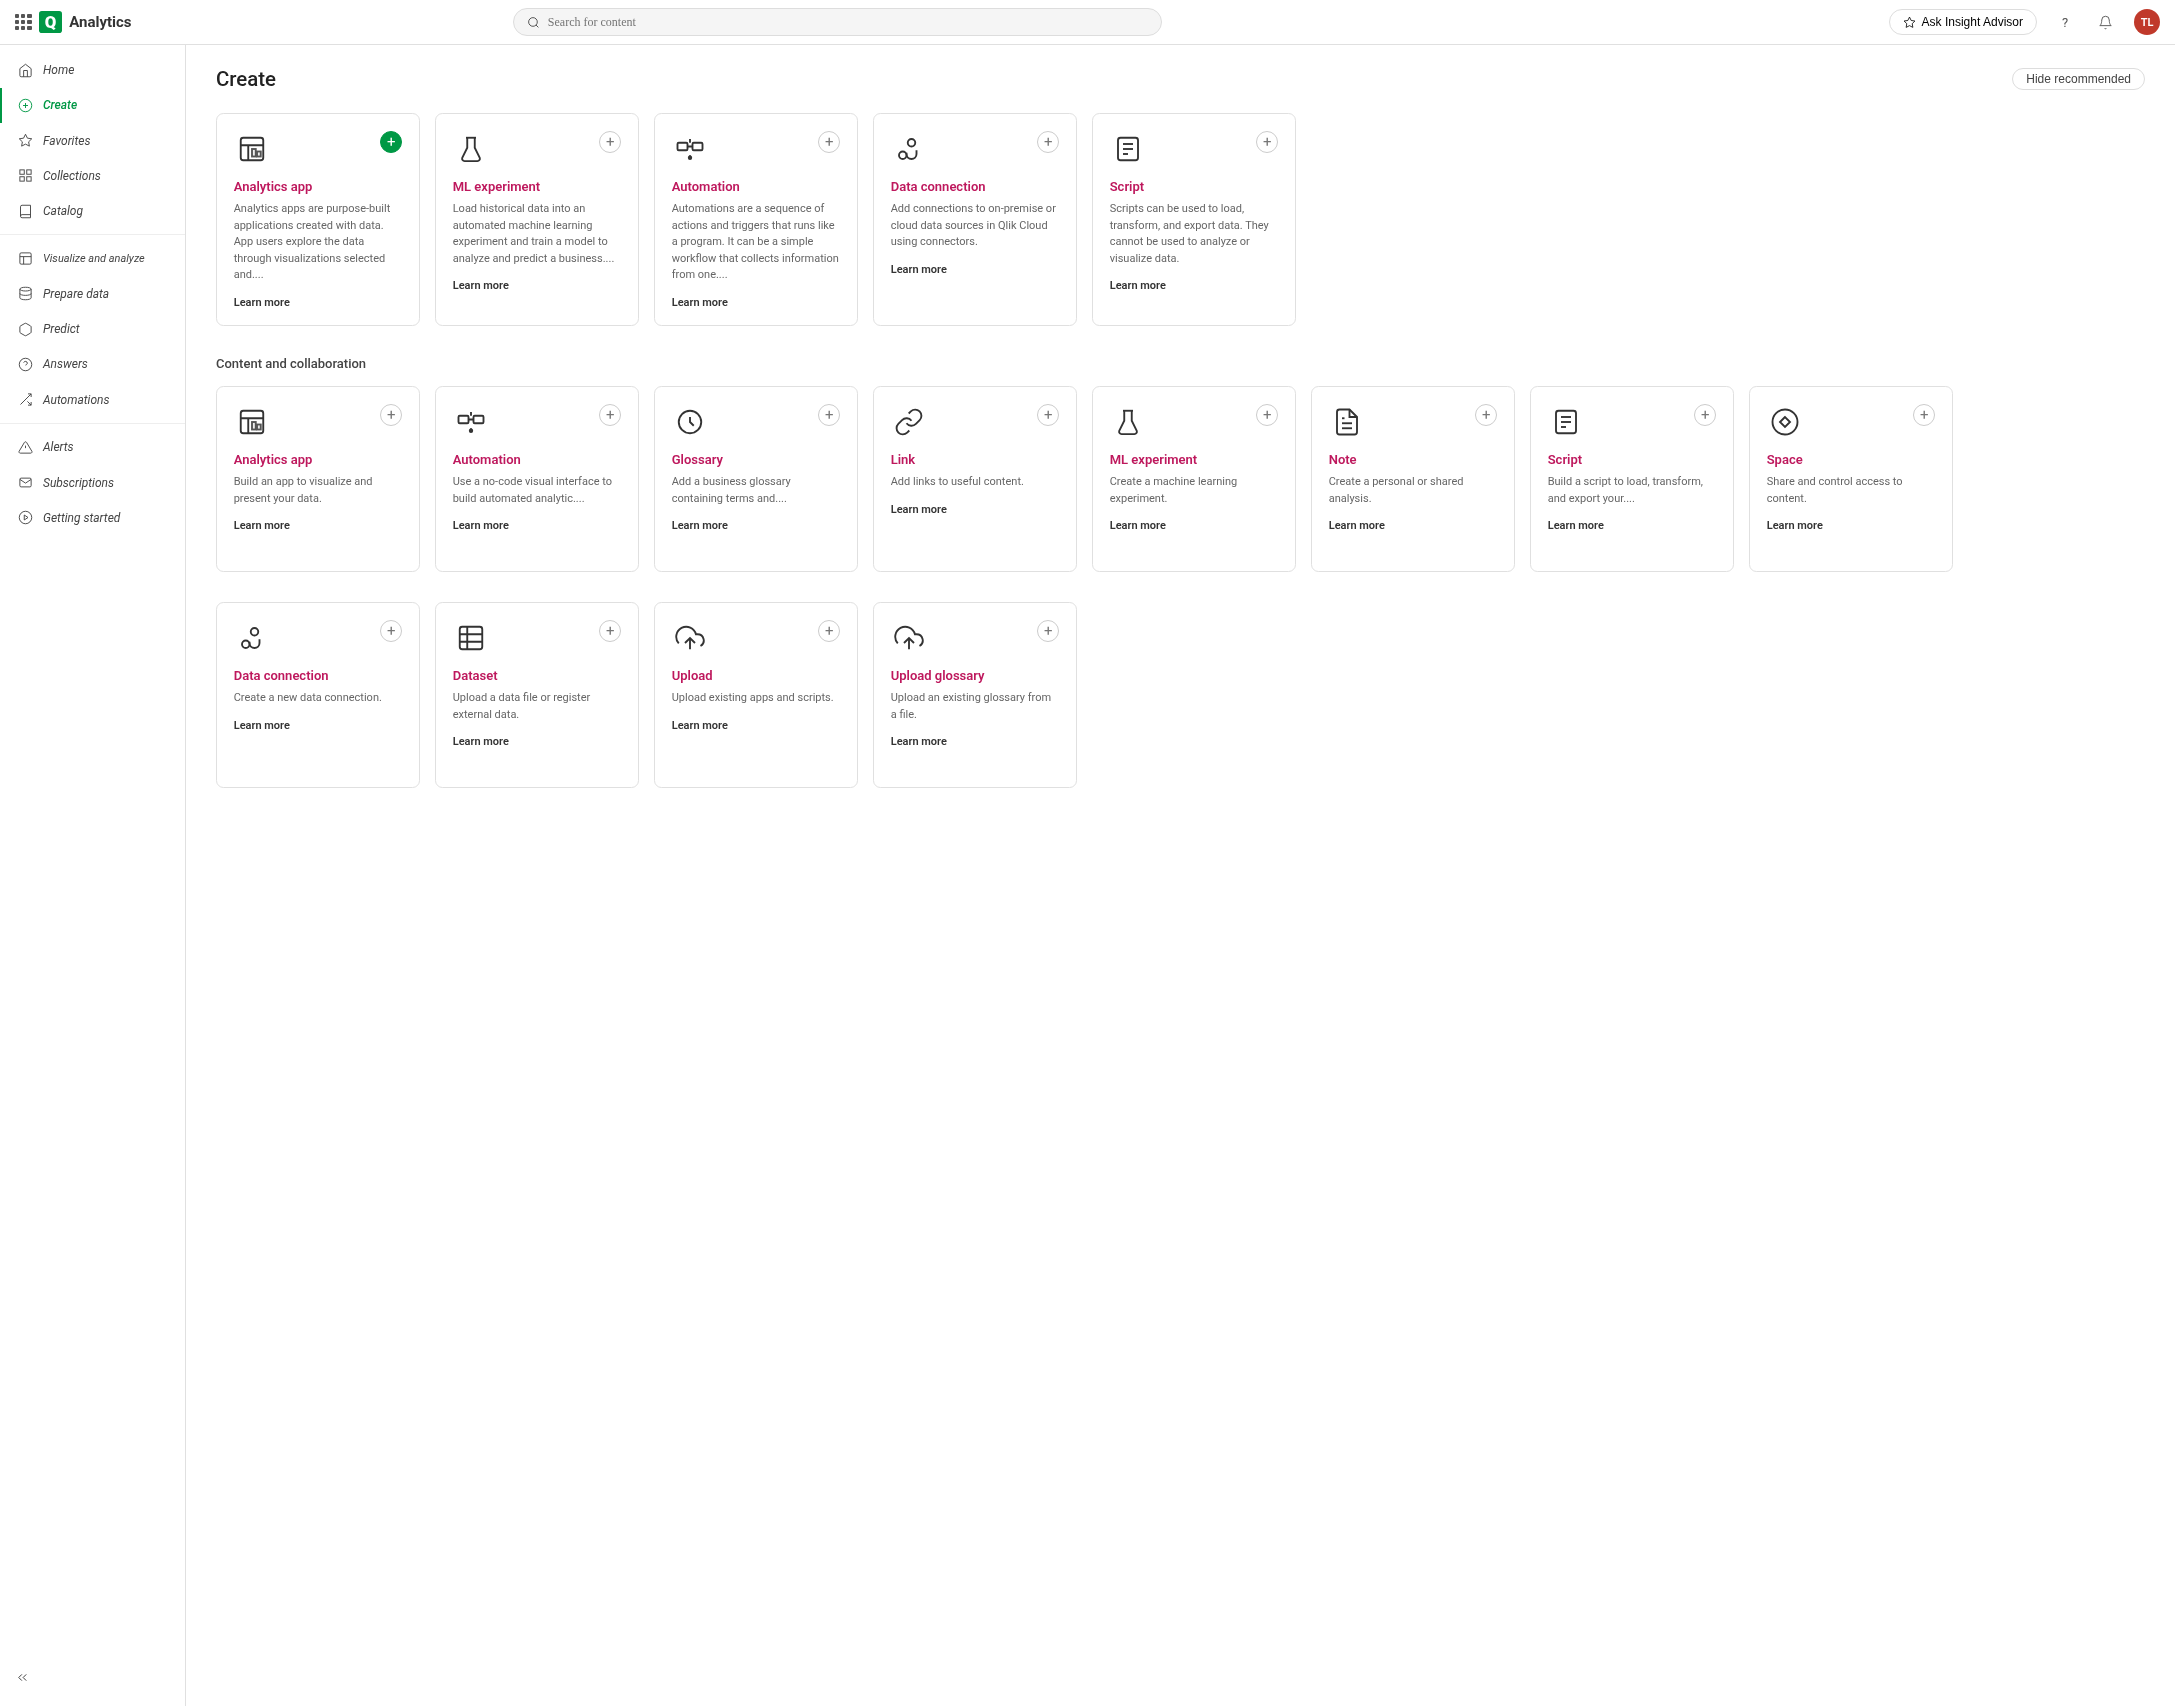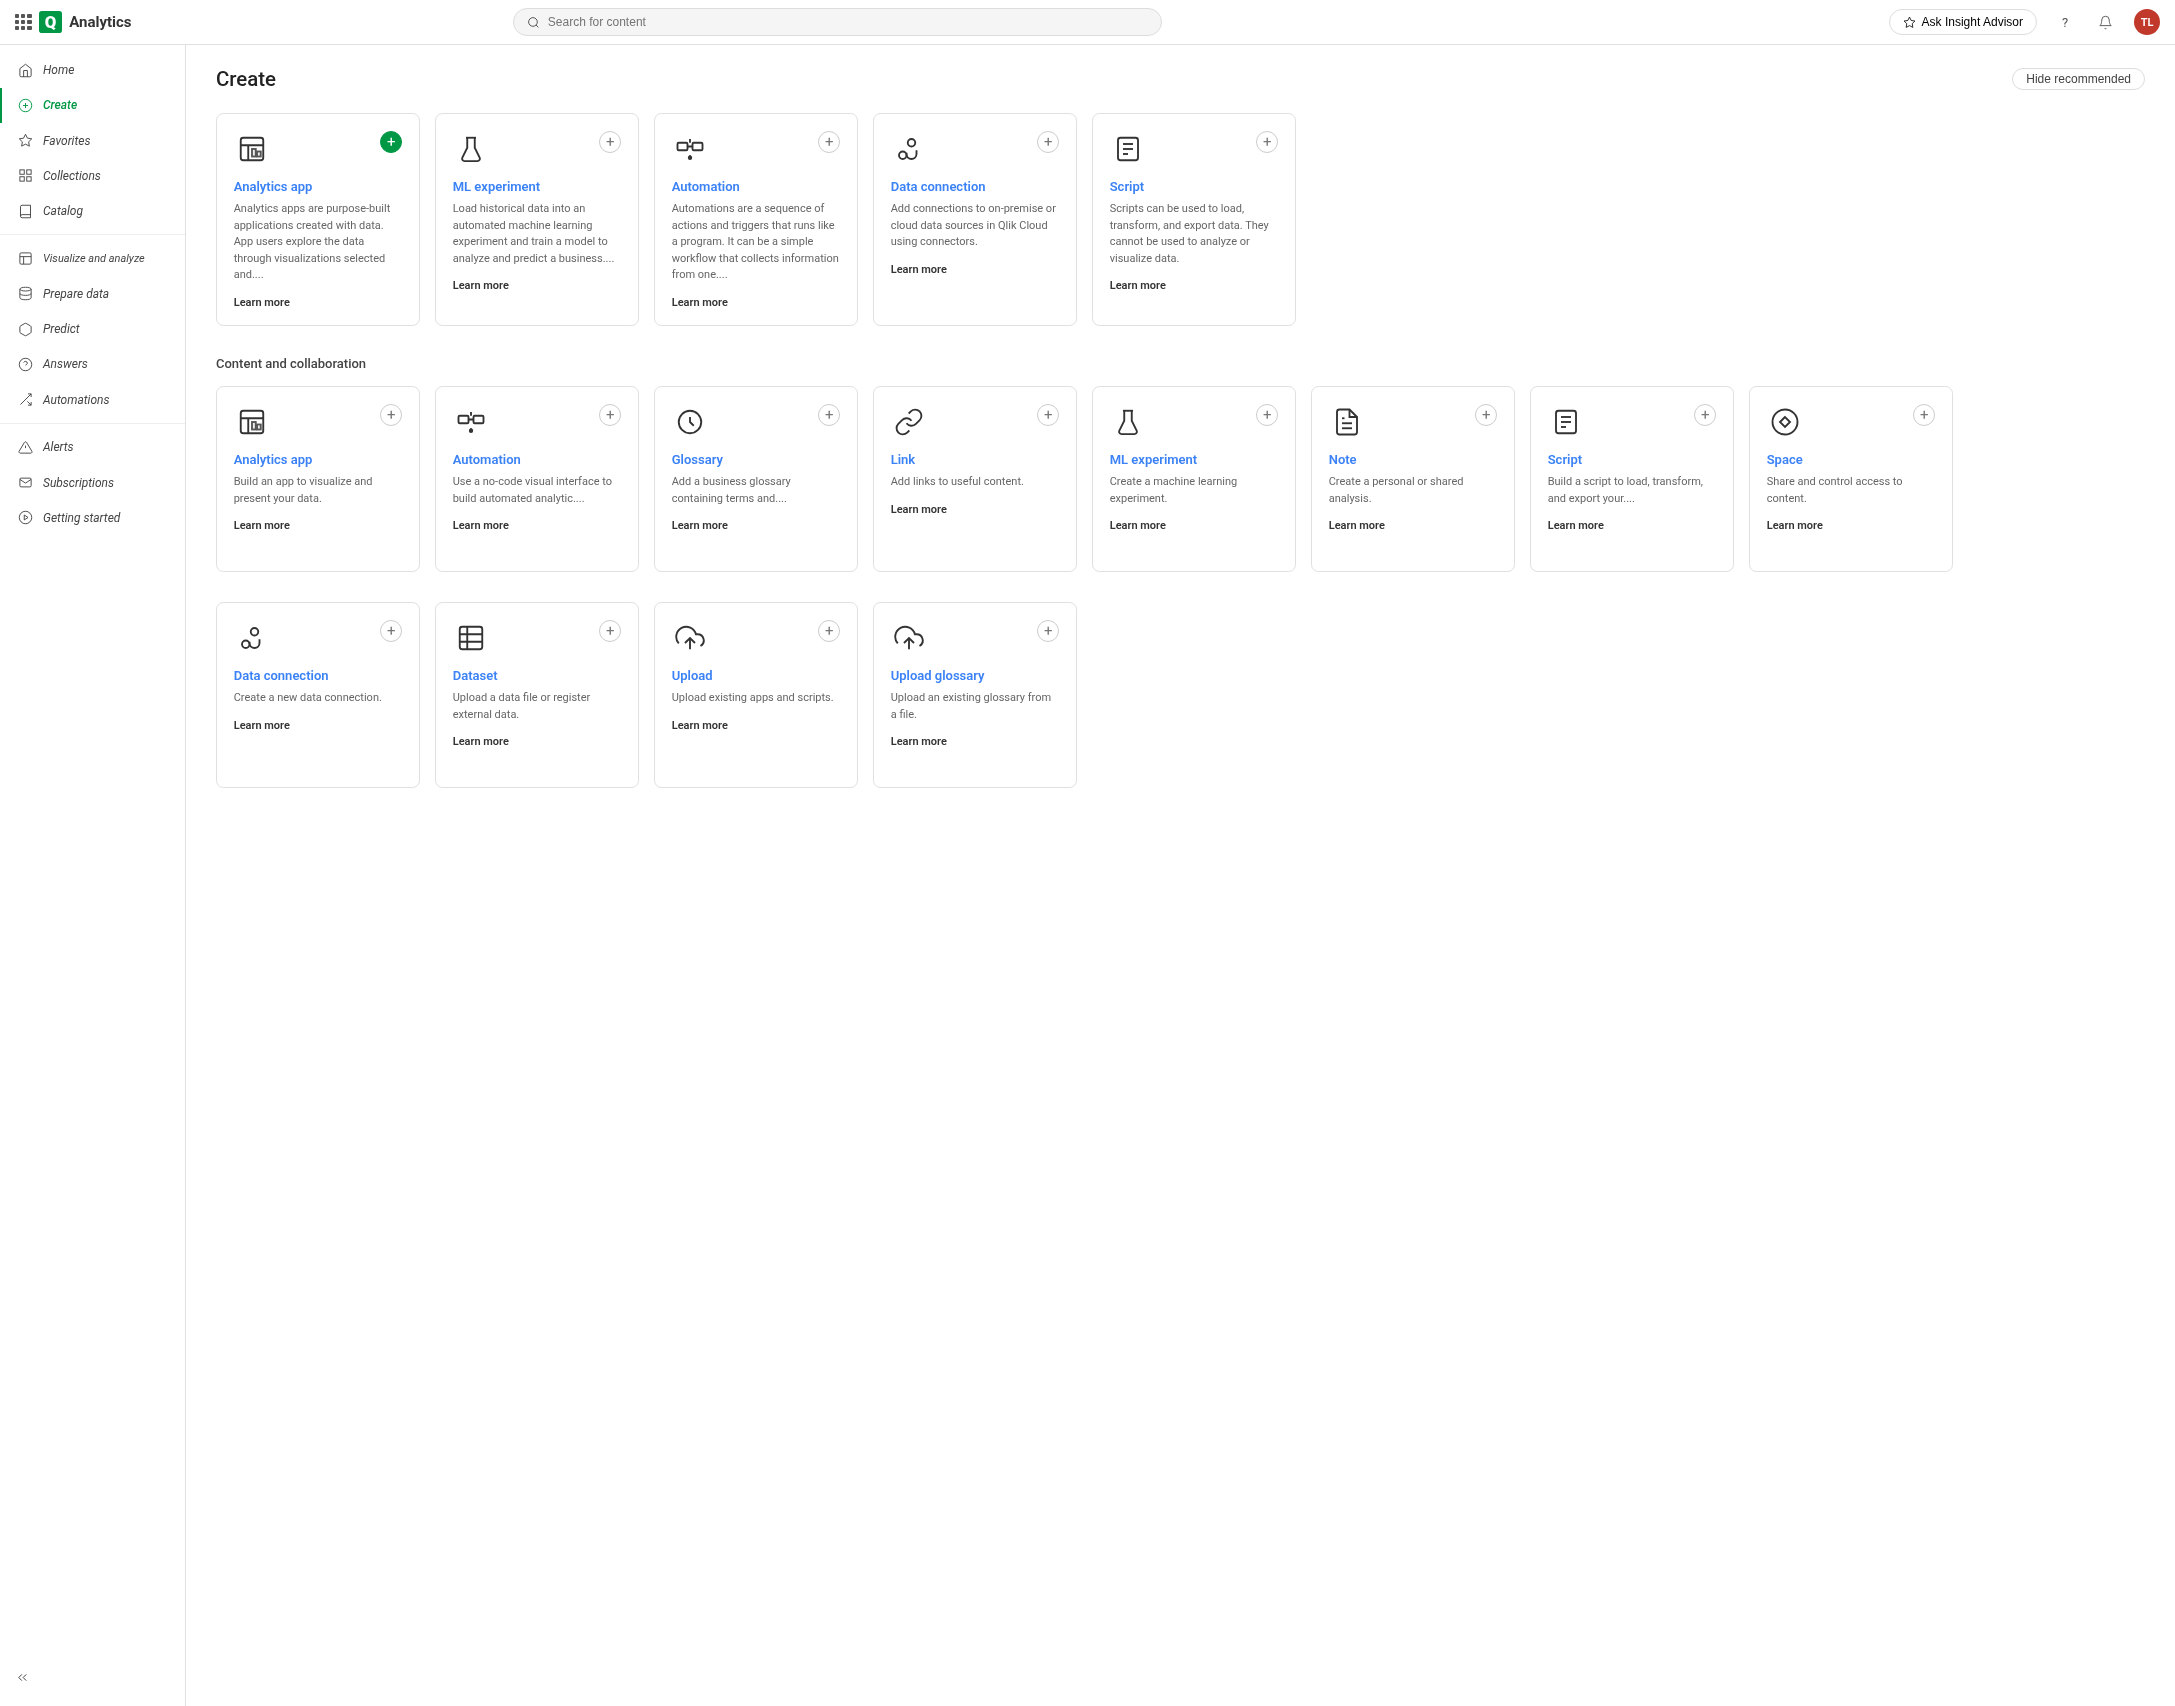--- a/index.html
+++ b/index.html
@@ -12,21 +12,21 @@
     }
     .topnav-logo { display: flex; align-items: center; gap: 7.4px; margin-right: 18.6px; }
     .grid-icon { display: grid; grid-template-columns: 1fr 1fr 1fr; gap: 1.9px; width: 16.7px; height: 16.7px; cursor: pointer; }
     .grid-icon span { background: #555; border-radius: 0.9px; display: block; }
     .qlik-q { background: #009845; color: white; font-weight: 900; font-size: 16.7px; padding: 1.9px 5.6px; border-radius: 2.8px; }
     .search-bar {
       flex: 1; max-width: 649px; margin: 0 auto;
       display: flex; align-items: center; background: #f5f5f5; border: 0.9px solid #ddd; border-radius: 18.6px;
       padding: 5.6px 13px; gap: 7.4px;
     }
-    .search-bar input { border: none; background: transparent; outline: none; width: 100%; font-size: 12px; color: #4d7c0f; }
+    .search-bar input { border: none; background: transparent; outline: none; width: 100%; font-size: 12px; color: #4d7c0f; font-family: Liberation Serif, serif; }
     .topnav-right { display: flex; align-items: center; gap: 15px; margin-left: auto; }
     .insight-btn {
       display: flex; align-items: center; gap: 5.6px; border: 0.9px solid #ddd; border-radius: 18.6px;
       padding: 5px 13px; cursor: pointer; font-size: 12px; background: #fff; text-align: right;
     }
     .icon-circle { width: 26px; height: 26px; border-radius: 50%; display: flex; align-items: center; justify-content: center; cursor: pointer; font-size: 13px; color: #555; }
     .avatar { width: 26px; height: 26px; border-radius: 50%; background: #c0392b; color: #fff; font-size: 11px; font-weight: 600; display: flex; align-items: center; justify-content: center; cursor: pointer; }
 
     
     .app-body { display: flex; flex: 1; overflow: hidden; }
@@ -58,21 +58,21 @@
     
     .card {
       background: #fff; border: 0.9px solid #e0e0e0; border-radius: 7.4px;
       padding: 16.7px; width: 204px; min-height: 186px; cursor: pointer;
       position: relative; transition: box-shadow 0.15s;
     }
     .card-icon-row { display: flex; align-items: flex-start; justify-content: space-between; margin-bottom: 11px; }
     .card-icon { width: 37px; height: 37px; display: flex; align-items: center; justify-content: center; }
     .card-add { width: 22px; height: 22px; border: 0.9px solid #ccc; border-radius: 50%; display: flex; align-items: center; justify-content: center; font-size: 15px; color: #777; cursor: pointer; }
     .card-add.featured { background: #009845; border-color: #009845; color: #fff; }
-    .card-name { font-size: 13px; font-weight: 600; color: #3b82f6; margin-bottom: 7.4px; }
+    .card-name { font-size: 13px; font-weight: 600; color: #be185d; margin-bottom: 7.4px; }
     .card-desc { font-size: 11px; color: #666; line-height: 1.5; margin-bottom: 11px; }
     .card-link { font-size: 11px; font-weight: 600; color: #333; text-decoration: none; }
 
     
     svg { fill: none; stroke: currentColor; stroke-width: 1.5; }
   </style>
 </head>
 <body>
 
 <div class="topnav">

